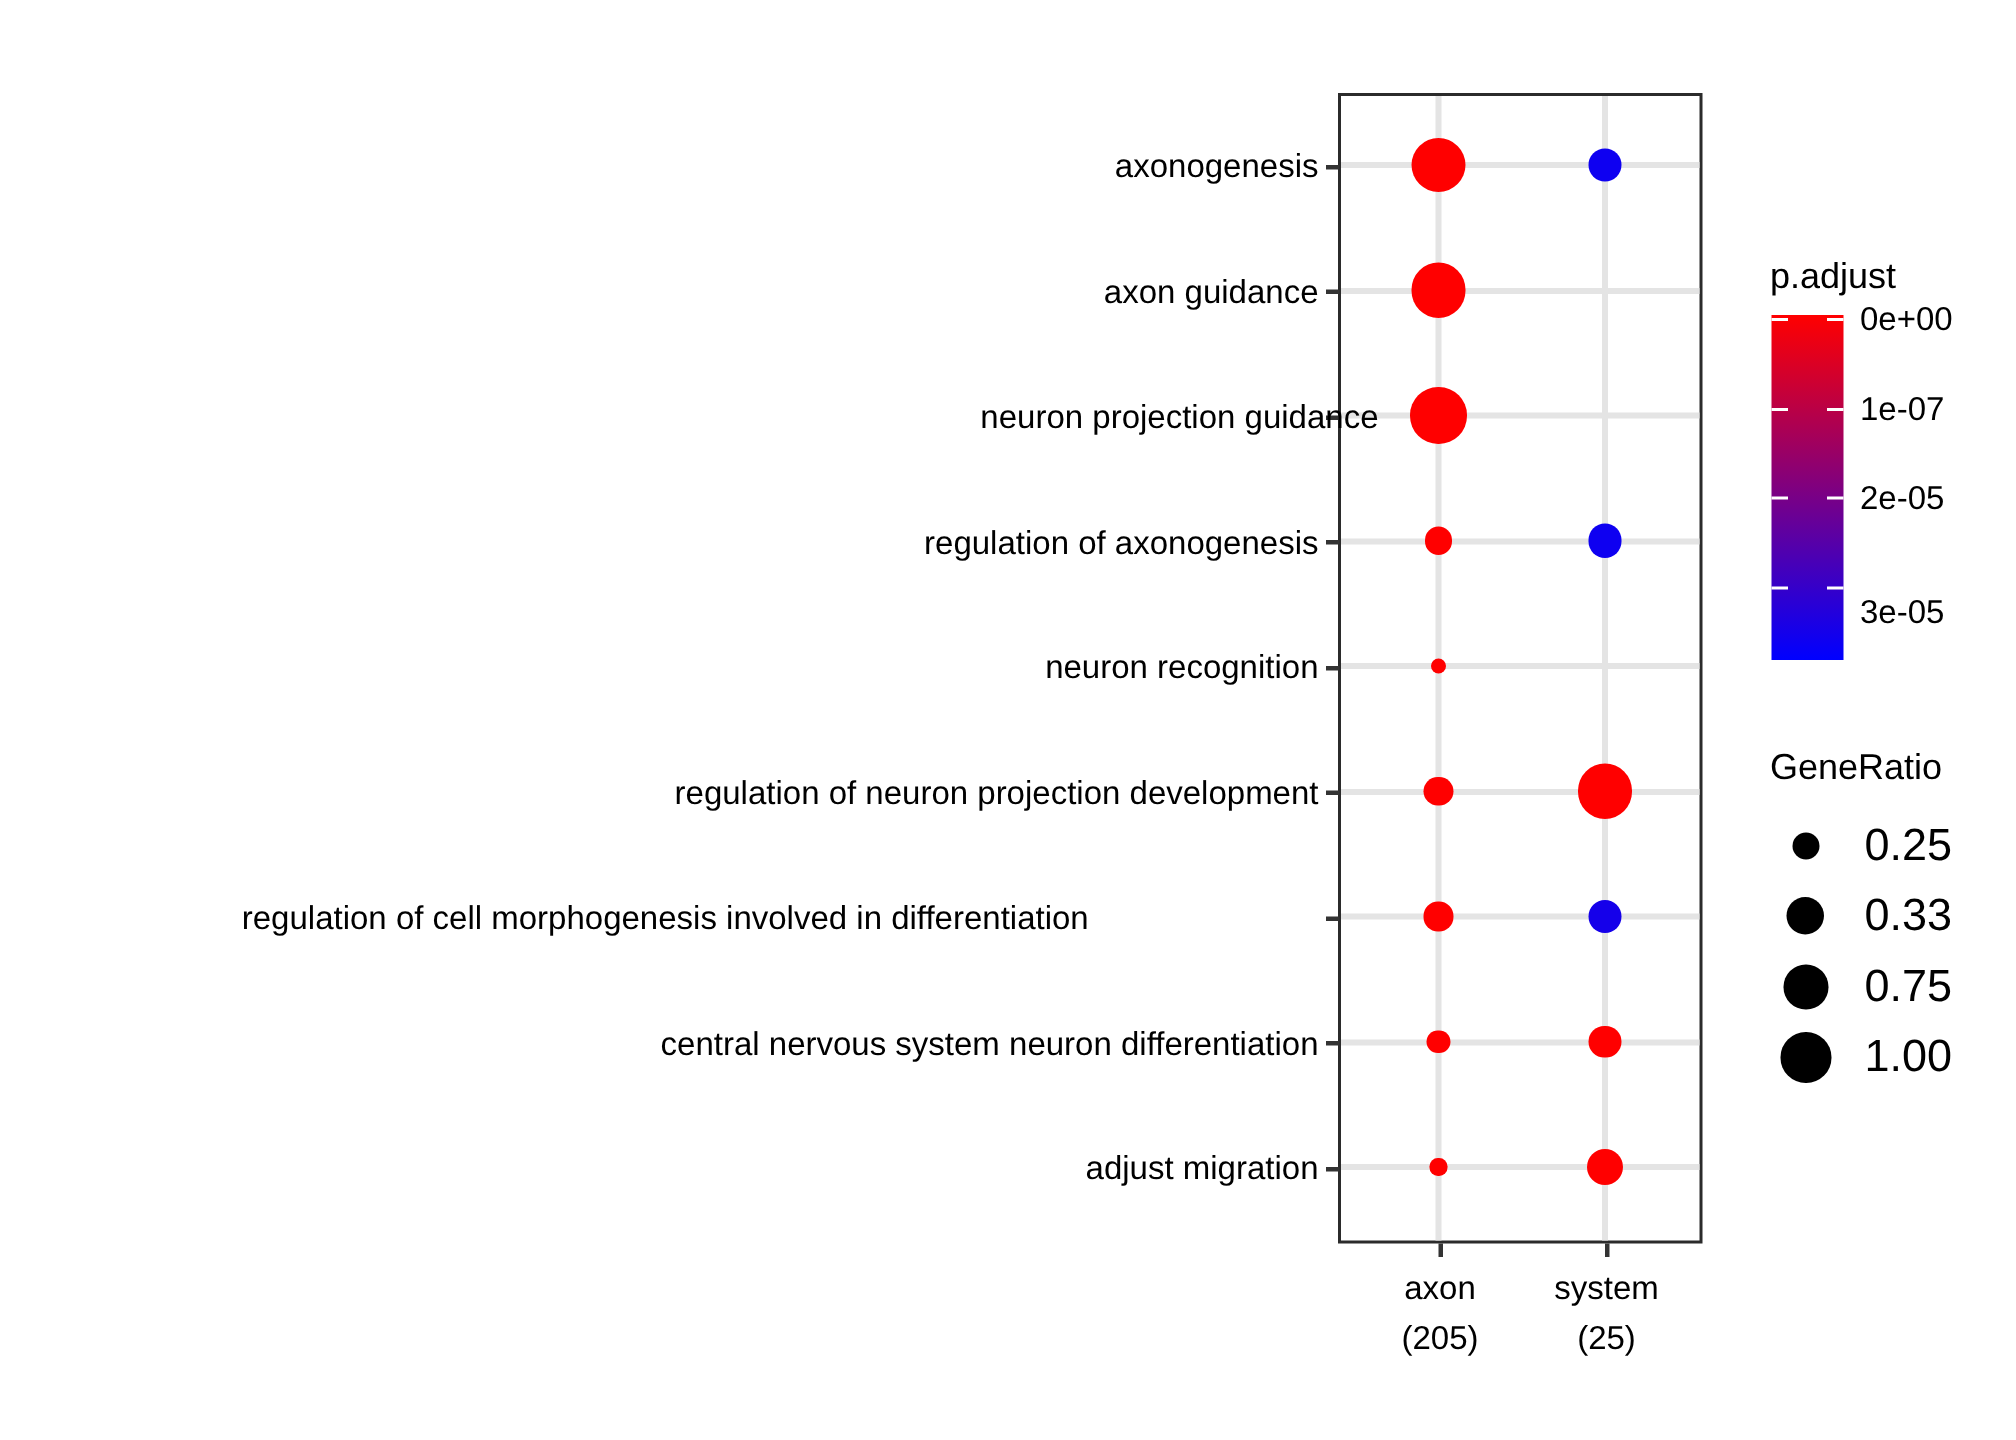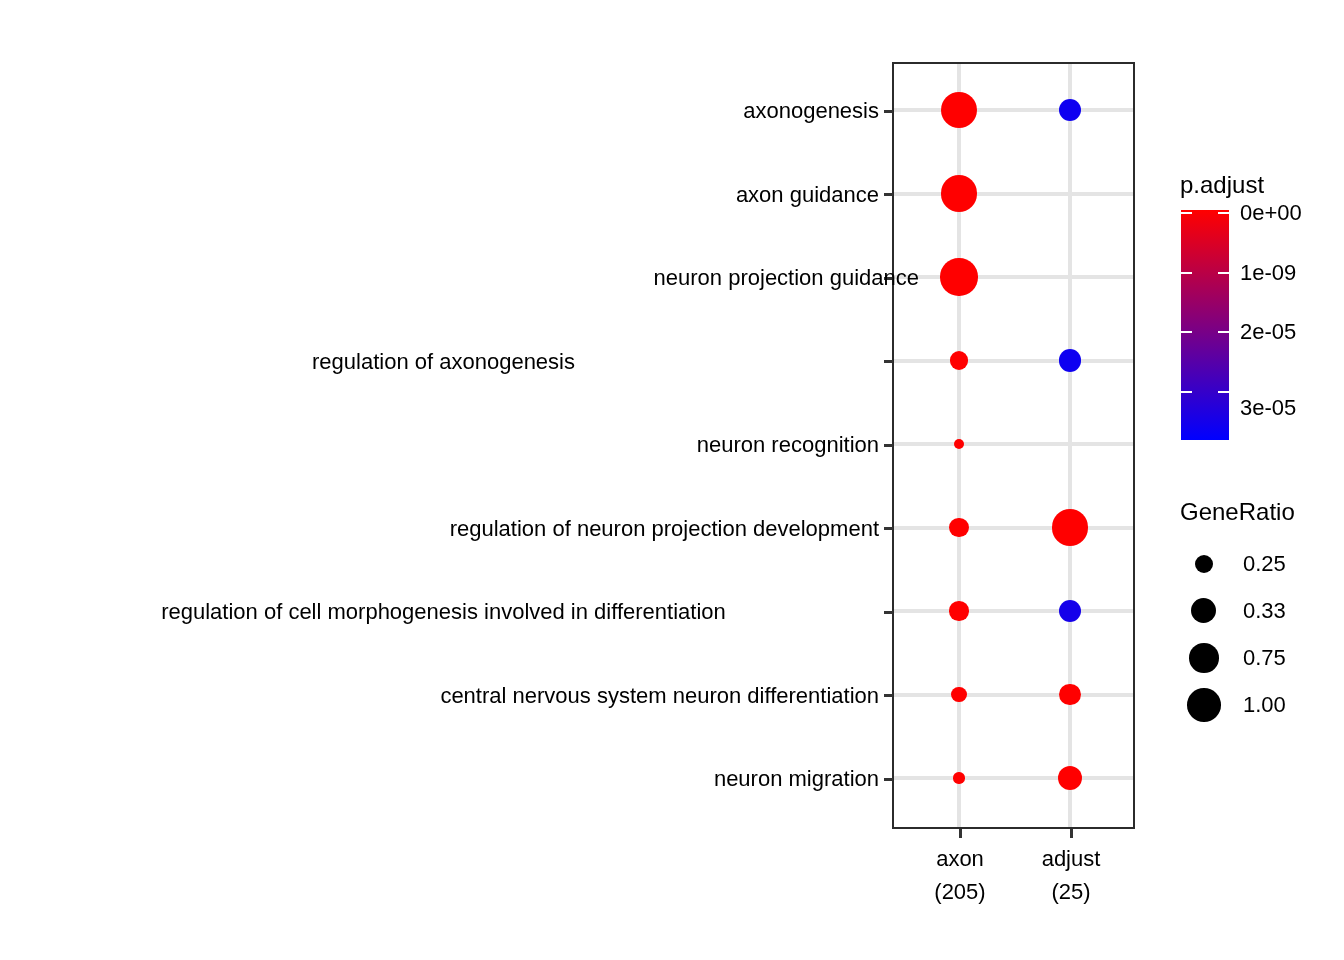--- a/index.html
+++ b/index.html
@@ -22,21 +22,21 @@
     line-height:32px;height:32px;white-space:nowrap;
   }
   .xlabel{
     position:absolute;width:140px;text-align:center;font-size:22px;line-height:33px;
   }
   .legend-title{position:absolute;font-size:24px;line-height:28px;}
   #colorbar{position:absolute;left:1173px;top:210px;width:48px;height:230px;}
   .cbar-tick{position:absolute;height:2px;background:#ffffff;}
   .cbar-label{position:absolute;left:1232px;font-size:22px;line-height:30px;height:30px;}
   .size-key-dot{position:absolute;border-radius:50%;}
-  .size-key-label{position:absolute;left:1235px;font-size:22px;line-height:30px;height:30px;}
+  .size-key-label{position:absolute;left:1235px;font-size:30px;line-height:30px;height:30px;}
 </style>
 </head>
 <body>
 
 <div id="chart">
   <div id="panel">
       <div class="gridline-v" style="left: 63px;"></div>
       <div class="gridline-v" style="left: 174px;"></div>
       <div class="gridline-h" style="top: 44px;"></div>
       <div class="gridline-h" style="top: 127.5px;"></div>
@@ -64,59 +64,59 @@
       <div class="dot" style="left: 163.998px; top: 701.998px; width: 24.0047px; height: 24.0047px; background: rgb(255, 0, 0);"></div>
     </div>
   <div id="yaxis">
       <div class="ytick" style="left: 876px; top: 109.5px;"></div>
       <div class="ylabel" style="top: 95px;">axonogenesis</div>
       <div class="ytick" style="left: 876px; top: 193px;"></div>
       <div class="ylabel" style="top: 178.5px;">axon guidance</div>
       <div class="ytick" style="left: 876px; top: 276.5px;"></div>
       <div class="ylabel" style="top: 262px; margin-left: 40px;">neuron projection guidance</div>
       <div class="ytick" style="left: 876px; top: 360px;"></div>
-      <div class="ylabel" style="top: 345.5px; text-align: center;">regulation of axonogenesis</div>
+      <div class="ylabel" style="top: 345.5px;">regulation of axonogenesis</div>
       <div class="ytick" style="left: 876px; top: 443.5px;"></div>
       <div class="ylabel" style="top: 429px;">neuron recognition</div>
       <div class="ytick" style="left: 876px; top: 527px;"></div>
       <div class="ylabel" style="top: 512.5px;">regulation of neuron projection development</div>
       <div class="ytick" style="left: 876px; top: 610.5px;"></div>
       <div class="ylabel" style="top: 596px; text-align: center;">regulation of cell morphogenesis involved in differentiation</div>
       <div class="ytick" style="left: 876px; top: 694px;"></div>
       <div class="ylabel" style="top: 679.5px;">central nervous system neuron differentiation</div>
       <div class="ytick" style="left: 876px; top: 777.5px;"></div>
-      <div class="ylabel" style="top: 763px;">neuron migration</div>
+      <div class="ylabel" style="top: 763px;">adjust migration</div>
     </div>
   <div id="xaxis">
       <div class="xtick" style="left: 950.5px; top: 829px;"></div>
       <div class="xlabel" style="left: 882px; top: 842px;">
         <div>axon</div>
         <div>(205)</div>
       </div>
       <div class="xtick" style="left: 1061.5px; top: 829px;"></div>
       <div class="xlabel" style="left: 993px; top: 842px;">
-        <div>adjust</div>
+        <div>system</div>
         <div>(25)</div>
       </div>
     </div>
 
   <div class="legend-title" style="left:1172px;top:171px;">p.adjust</div>
   <div id="colorbar" style="background: linear-gradient(rgb(255, 0, 0), rgb(0, 0, 255));">
       <div class="cbar-tick" style="left: 0px; width: 11px; top: 2px;"></div>
       <div class="cbar-tick" style="left: 37px; width: 11px; top: 2px;"></div>
       <div class="cbar-tick" style="left: 0px; width: 11px; top: 61.5px;"></div>
       <div class="cbar-tick" style="left: 37px; width: 11px; top: 61.5px;"></div>
       <div class="cbar-tick" style="left: 0px; width: 11px; top: 121px;"></div>
       <div class="cbar-tick" style="left: 37px; width: 11px; top: 121px;"></div>
       <div class="cbar-tick" style="left: 0px; width: 11px; top: 180.5px;"></div>
       <div class="cbar-tick" style="left: 37px; width: 11px; top: 180.5px;"></div>
     </div>
   <div id="colorbar-extras">
       <div class="cbar-label" style="top: 198px;">0e+00</div>
-      <div class="cbar-label" style="top: 257.5px;">1e-09</div>
+      <div class="cbar-label" style="top: 257.5px;">1e-07</div>
       <div class="cbar-label" style="top: 317px;">2e-05</div>
       <div class="cbar-label" style="top: 376.5px; margin-top: 16px;">3e-05</div>
     </div>
 
   <div class="legend-title" style="left:1172px;top:498px;">GeneRatio</div>
   <div id="size-legend">
       <div class="size-key-dot" style="left: 1186.55px; top: 554.55px; width: 18.9px; height: 18.9px; background: rgb(0, 0, 0);"></div>
       <div class="size-key-label" style="top: 549px;">0.25</div>
       <div class="size-key-dot" style="left: 1183.49px; top: 598.493px; width: 25.0138px; height: 25.0138px; background: rgb(0, 0, 0);"></div>
       <div class="size-key-label" style="top: 596px;">0.33</div>

